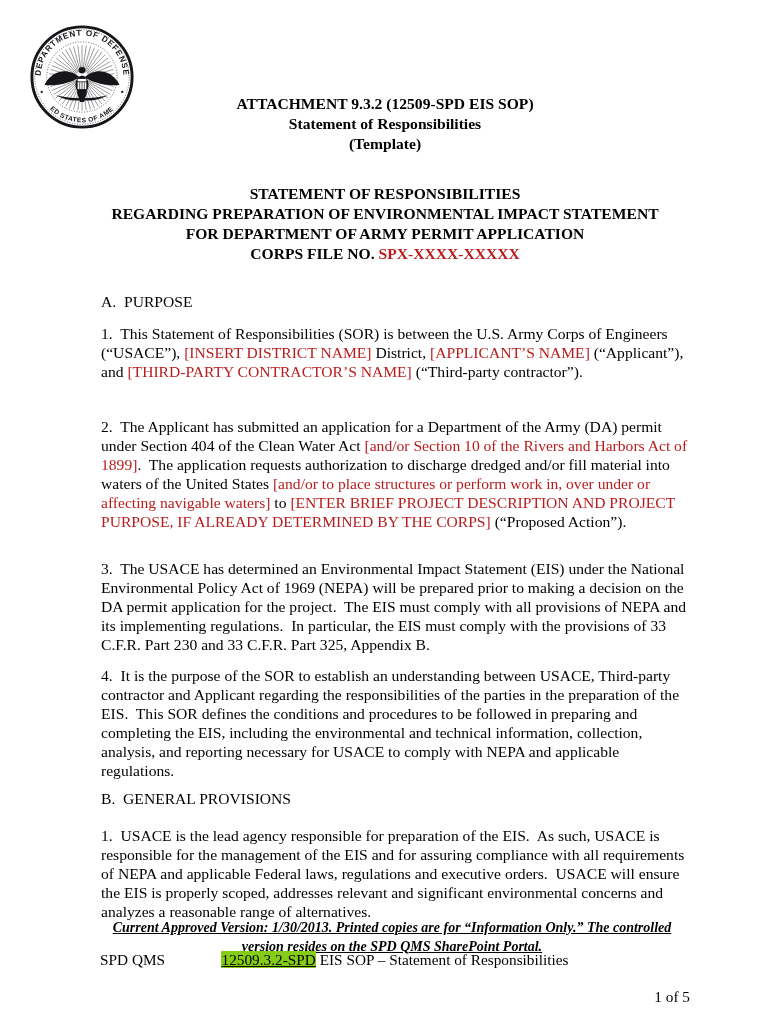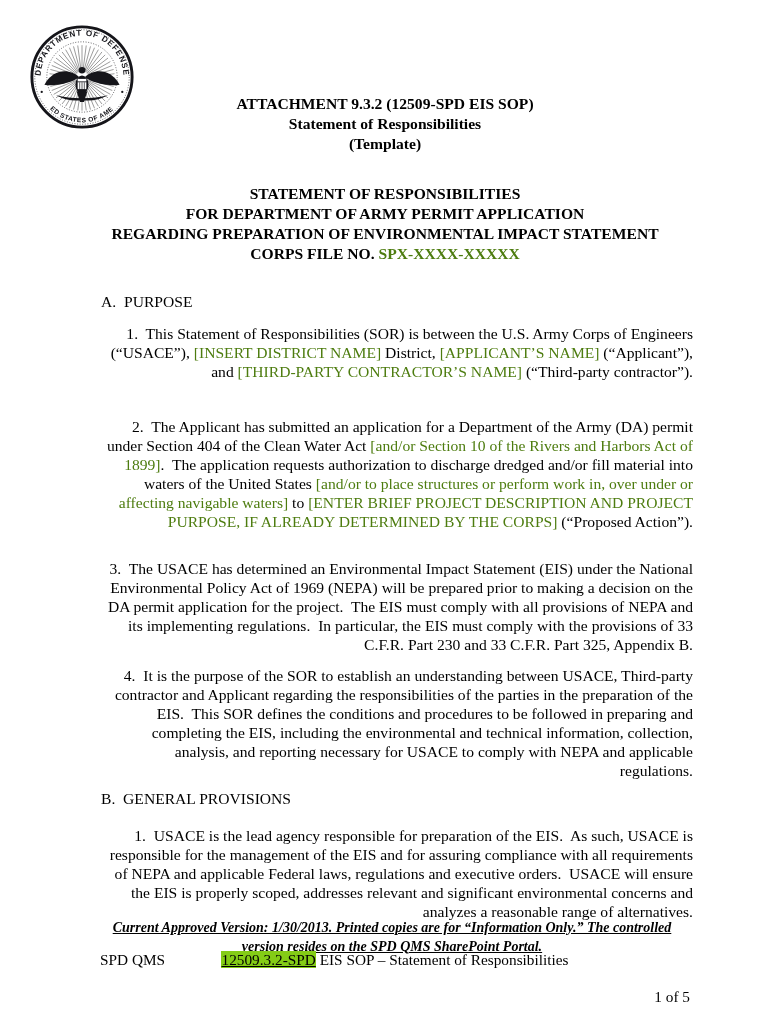--- a/index.html
+++ b/index.html
@@ -5,23 +5,23 @@
   html,body{margin:0;padding:0;background:#888;}
   .page{
     position:relative;width:770px;height:1024px;margin:0 auto;
     background:#ffffff;color:#000;
     font-family:"Liberation Serif","DejaVu Serif",serif;
     font-size:15.6px;overflow:hidden;
   }
   .abs{position:absolute;}
   .para{
     left:101px;width:592px;line-height:19px;
-    white-space:pre-wrap;text-align:right;
+    white-space:pre-wrap;text-align:left;
   }
-  .red{color:#4d7c0f;}
+  .red{color:#b91c1c;}
   .doc-header{
     top:94px;left:0;width:770px;text-align:center;
     font-weight:bold;line-height:20px;
   }
   .title-block{
     top:184px;left:0;width:770px;text-align:center;
     font-weight:bold;line-height:20px;
   }
   .sec-heading{
     left:101px;white-space:pre-wrap;line-height:19px;
@@ -129,22 +129,22 @@
   </svg>
 
   <div class="abs doc-header">
       <div>ATTACHMENT 9.3.2 (12509-SPD EIS SOP)</div>
       <div>Statement of Responsibilities</div>
       <div>(Template)</div>
     </div>
 
   <div class="abs title-block">
       <div><span>STATEMENT OF RESPONSIBILITIES</span></div>
+      <div><span>REGARDING PREPARATION OF ENVIRONMENTAL IMPACT STATEMENT</span></div>
       <div><span>FOR DEPARTMENT OF ARMY PERMIT APPLICATION</span></div>
-      <div><span>REGARDING PREPARATION OF ENVIRONMENTAL IMPACT STATEMENT</span></div>
       <div><span>CORPS FILE NO. </span><span class="red">SPX-XXXX-XXXXX</span></div>
     </div>
 
   <div class="abs sec-heading" style="top:292px">A.  PURPOSE</div>
 
   <div class="abs para" style="top:324px"><span>1.  This Statement of Responsibilities (SOR) is between the U.S. Army Corps of Engineers (“USACE”), </span><span class="red">[INSERT DISTRICT NAME]</span><span> District, </span><span class="red">[APPLICANT’S NAME]</span><span> (“Applicant”), and </span><span class="red">[THIRD-PARTY CONTRACTOR’S NAME]</span><span> (“Third-party contractor”).</span></div>
 
   <div class="abs para" style="top:417px"><span>2.  The Applicant has submitted an application for a Department of the Army (DA) permit under Section 404 of the Clean Water Act </span><span class="red">[and/or Section 10 of the Rivers and Harbors Act of 1899]</span><span>.  The application requests authorization to discharge dredged and/or fill material into waters of the United States </span><span class="red">[and/or to place structures or perform work in, over under or affecting navigable waters]</span><span> to </span><span class="red">[ENTER BRIEF PROJECT DESCRIPTION AND PROJECT PURPOSE, IF ALREADY DETERMINED BY THE CORPS]</span><span> (“Proposed Action”).</span></div>
 
   <div class="abs para" style="top:559px"><span>3.  The USACE has determined an Environmental Impact Statement (EIS) under the National Environmental Policy Act of 1969 (NEPA) will be prepared prior to making a decision on the DA permit application for the project.  The EIS must comply with all provisions of NEPA and its implementing regulations.  In particular, the EIS must comply with the provisions of 33 C.F.R. Part 230 and 33 C.F.R. Part 325, Appendix B.</span></div>

